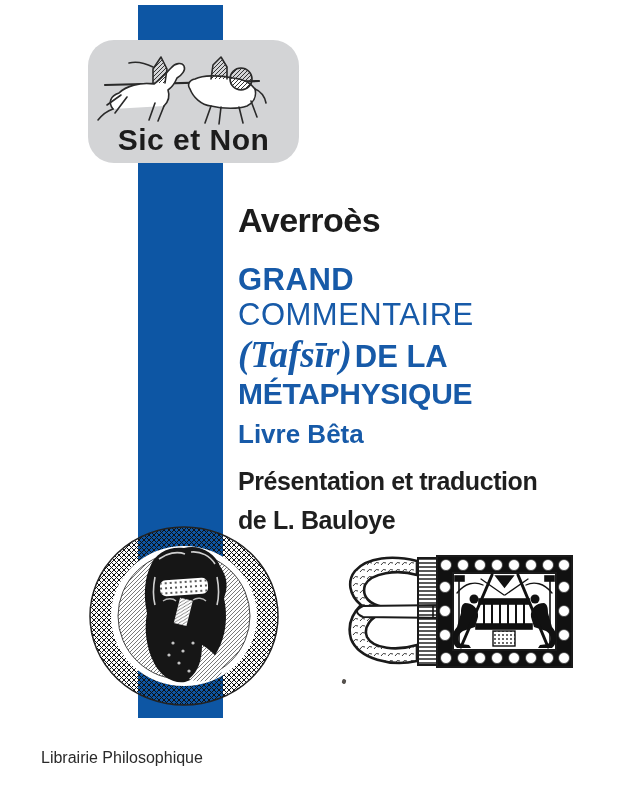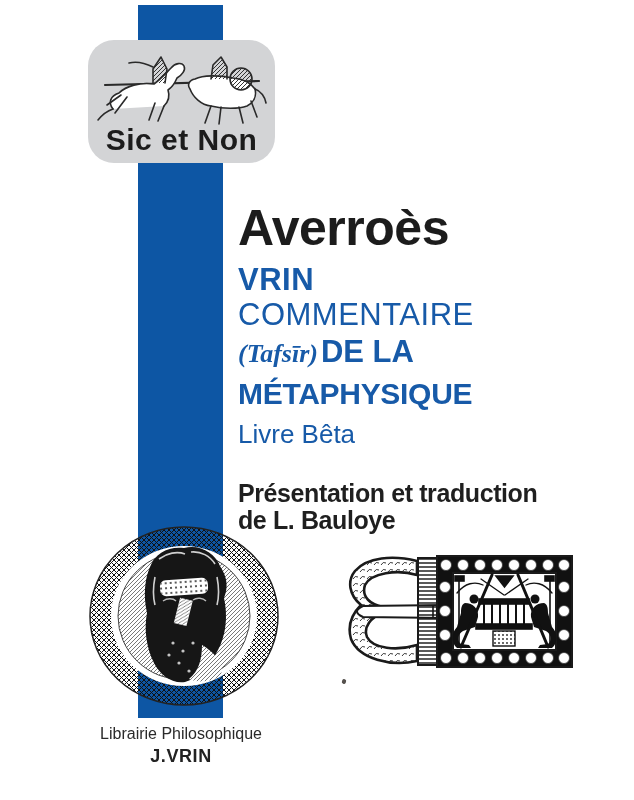--- a/index.html
+++ b/index.html
@@ -7,44 +7,44 @@
     width:634px;height:800px;position:relative;background:#ffffff;overflow:hidden;
     font-family:"Liberation Sans",sans-serif;
     -webkit-font-smoothing:antialiased;
   }
   .stripe{
     position:absolute;left:138px;top:5px;width:85px;height:713px;
     background:var(--stripe-blue,#0d56a4);
   }
   .logo-box{
     position:absolute;left:88px;top:40px;width:187px;height:123px;
-    background:var(--logo-gray,#d3d4d6);border-radius:26px;
+    background:var(--logo-gray,#d3d4d6);border-radius:26px;padding-left:24px;
   }
   .logo-art{position:absolute;left:5px;top:5px;}
   .logo-label{
     position:absolute;left:0;right:0;bottom:6px;text-align:center;
     font-weight:bold;font-size:30px;letter-spacing:.5px;color:var(--ink,#1c1c1c);
   }
   .t-line{position:absolute;left:238px;white-space:nowrap;line-height:1;}
-  .author{top:203px;font-size:50px;font-weight:bold;letter-spacing:-.5px;color:var(--ink,#1c1c1c);}
+  .author{top:203px;font-size:34px;font-weight:bold;letter-spacing:-.5px;color:var(--ink,#1c1c1c);}
   .blue{color:var(--title-blue,#175aa8);}
   .grand{top:264px;font-size:31px;font-weight:bold;letter-spacing:.5px;}
   .commentaire{top:299px;font-size:31px;font-weight:normal;letter-spacing:.5px;}
   .tafsir-line{top:336px;font-size:31px;font-weight:bold;}
-  .tafsir{font-family:"Liberation Serif",serif;font-style:italic;font-weight:bold;font-size:26px;letter-spacing:0;}
+  .tafsir{font-family:"Liberation Serif",serif;font-style:italic;font-weight:bold;font-size:37px;letter-spacing:0;}
   .dela{margin-left:3px;}
   .metaphysique{top:379px;font-size:30px;font-weight:bold;letter-spacing:-.3px;}
-  .livre-beta{top:421px;font-size:26px;font-weight:normal;}
+  .livre-beta{top:421px;font-size:26px;font-weight:bold;}
   .credit{position:absolute;left:238px;font-size:25px;font-weight:bold;letter-spacing:-.4px;color:#1f1f1f;line-height:1;white-space:nowrap;}
-  .credit1{top:481px;text-align:center;}
+  .credit1{top:469px;text-align:center;}
   .credit2{top:508px;text-align:center;}
   .medallion{position:absolute;left:89px;top:525px;}
   .buckle{position:absolute;left:345px;top:553px;}
   .speck{position:absolute;left:342px;top:679px;width:4px;height:5px;background:#55514d;border-radius:2px;transform:rotate(20deg);}
-  .publisher{position:absolute;left:41px;top:724px;width:280px;text-align:center;color:#2a2a2a;}
+  .publisher{position:absolute;left:41px;top:748px;width:280px;text-align:left;color:#2a2a2a;}
   .pub-name{font-size:16px;line-height:1.2;}
   .pub-imprint{font-size:18px;font-weight:bold;letter-spacing:.6px;margin-top:3px;color:#222;}
 </style>
 </head>
 <body style="--stripe-blue: #0d56a4; --title-blue: #175aa8; --logo-gray: #d3d4d6; --ink: #1c1c1c;">
 
 <div class="stripe"></div>
 
 <div class="logo-box">
   <svg class="logo-art" width="177" height="86" viewBox="0 0 177 86">
@@ -69,21 +69,21 @@
       <path d="M60,22 C52,18 44,16 36,18"></path>
 
       <path d="M118,34 L120,20 L128,12 L134,22 L134,34" fill="url(#k-hatch)"></path>
       <circle cx="148" cy="34" r="11" fill="url(#k-hatch)"></circle>
     </g>
   </svg>
   <div class="logo-label">Sic et Non</div>
 </div>
 
 <div class="t-line author">Averroès</div>
-<div class="t-line blue grand">VRIN</div>
+<div class="t-line blue grand">GRAND</div>
 <div class="t-line blue commentaire">COMMENTAIRE</div>
 <div class="t-line blue tafsir-line"><span class="tafsir">(Tafsīr)</span><span class="dela">DE LA</span></div>
 <div class="t-line blue metaphysique">MÉTAPHYSIQUE</div>
 <div class="t-line blue livre-beta">Livre Bêta</div>
 
 <div class="credit credit1">Présentation et traduction</div>
 <div class="credit credit2">de L. Bauloye</div>
 
 <svg class="medallion" width="190" height="182" viewBox="0 0 190 182">
   <defs>
@@ -215,14 +215,13 @@
     <path d="M199,50 C191,50 185,56 186,64 L189,74 L201,78 C207,82 207,88 203,91 L195,92 L193,95 L207,95 C213,90 213,80 207,74 L203,60 C203,54 202,51 199,50 Z"></path>
   </g>
 
   <path d="M116,94 L147,22 M203,94 L173,22" stroke="#111" stroke-width="3" stroke-linecap="round"></path>
 </svg>
 
 <div class="speck"></div>
 
 <div class="publisher">
   <div class="pub-name">Librairie Philosophique</div>
-  <div class="pub-imprint">J.VRIN</div>
 </div>
 
 </body></html>

